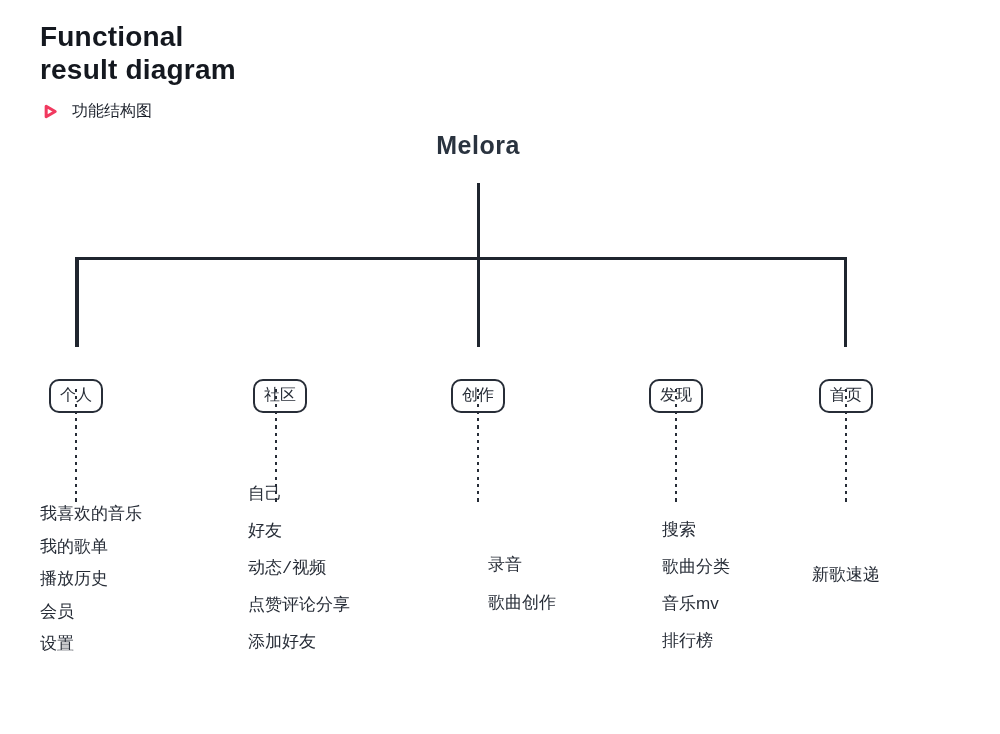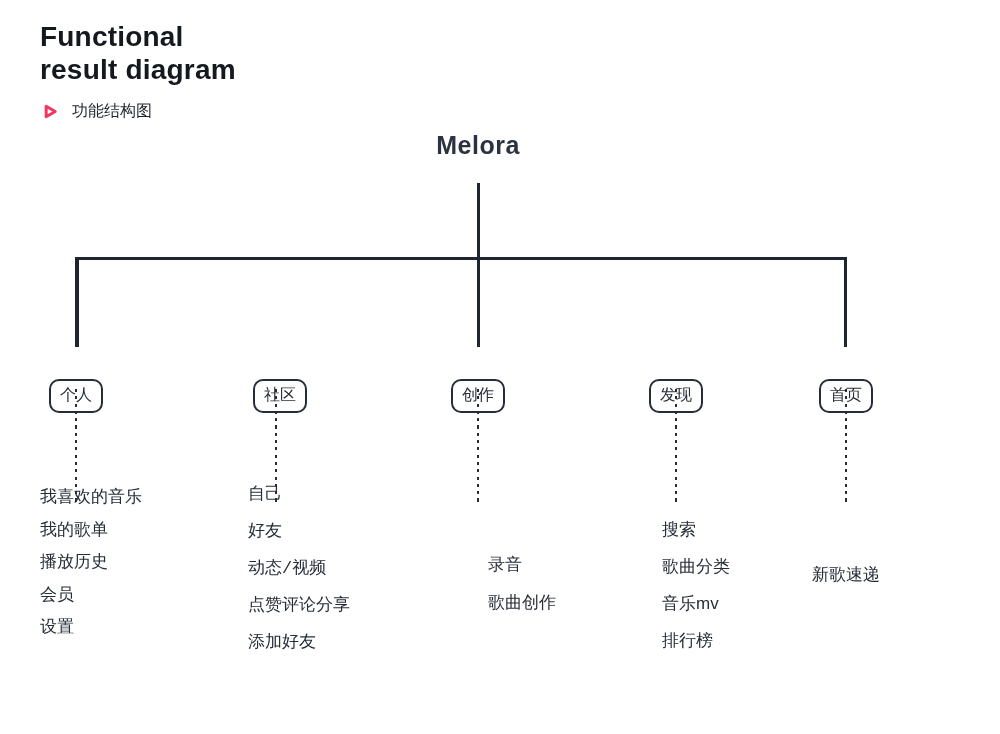--- a/index.html
+++ b/index.html
@@ -61,21 +61,21 @@
     background: repeating-linear-gradient(to bottom, #272D37 0 3px, transparent 3px 7.3px);
   }
   .d1 { left: 75px; }
   .d2 { left: 275px; }
   .d3 { left: 477px; }
   .d4 { left: 675px; }
   .d5 { left: 845px; }
 
   
   .feature-list { font-size: 17px; color: #272D37; white-space: nowrap; }
-  .fl1 { left: 40px;  top: 481px; line-height: 32.5px; }
+  .fl1 { left: 40px;  top: 498px; line-height: 32.5px; }
   .fl2 { left: 248px; top: 476px; line-height: 37px; font-family: Liberation Mono, monospace; }
   .fl3 { left: 468px; top: 546px; line-height: 38px; margin-left: 20px; }
   .fl4 { left: 662px; top: 511px; line-height: 37px; }
   .fl5 { left: 812px; top: 556px; line-height: 37.5px; }
 </style>
 </head>
 <body>
 
 <div class="abs page-title">
   <div>Functional</div>

